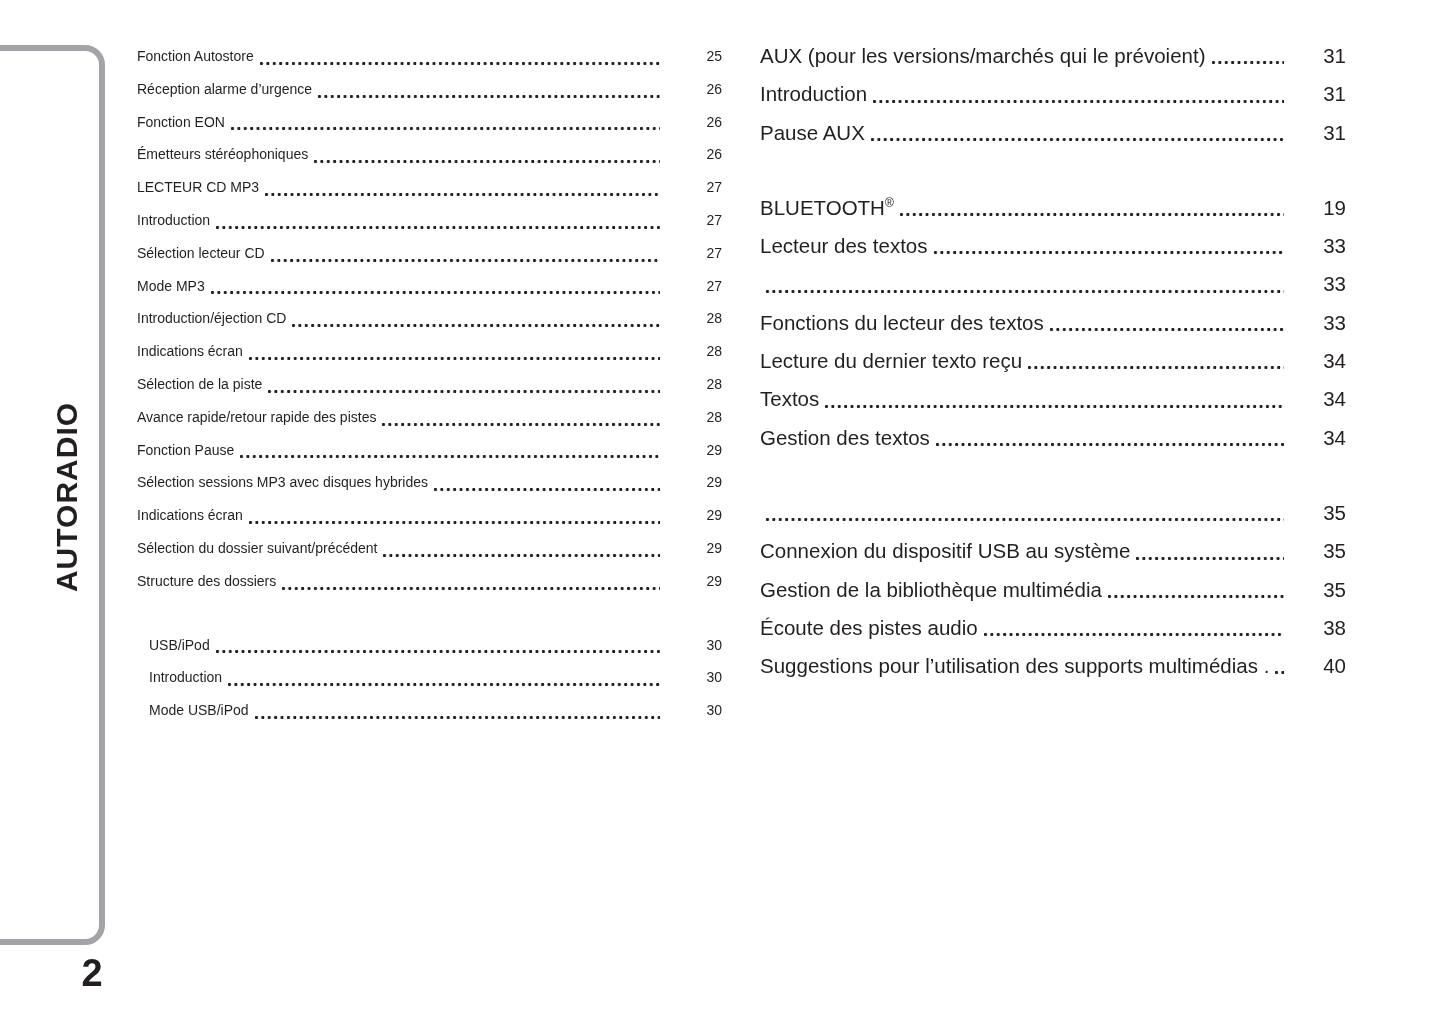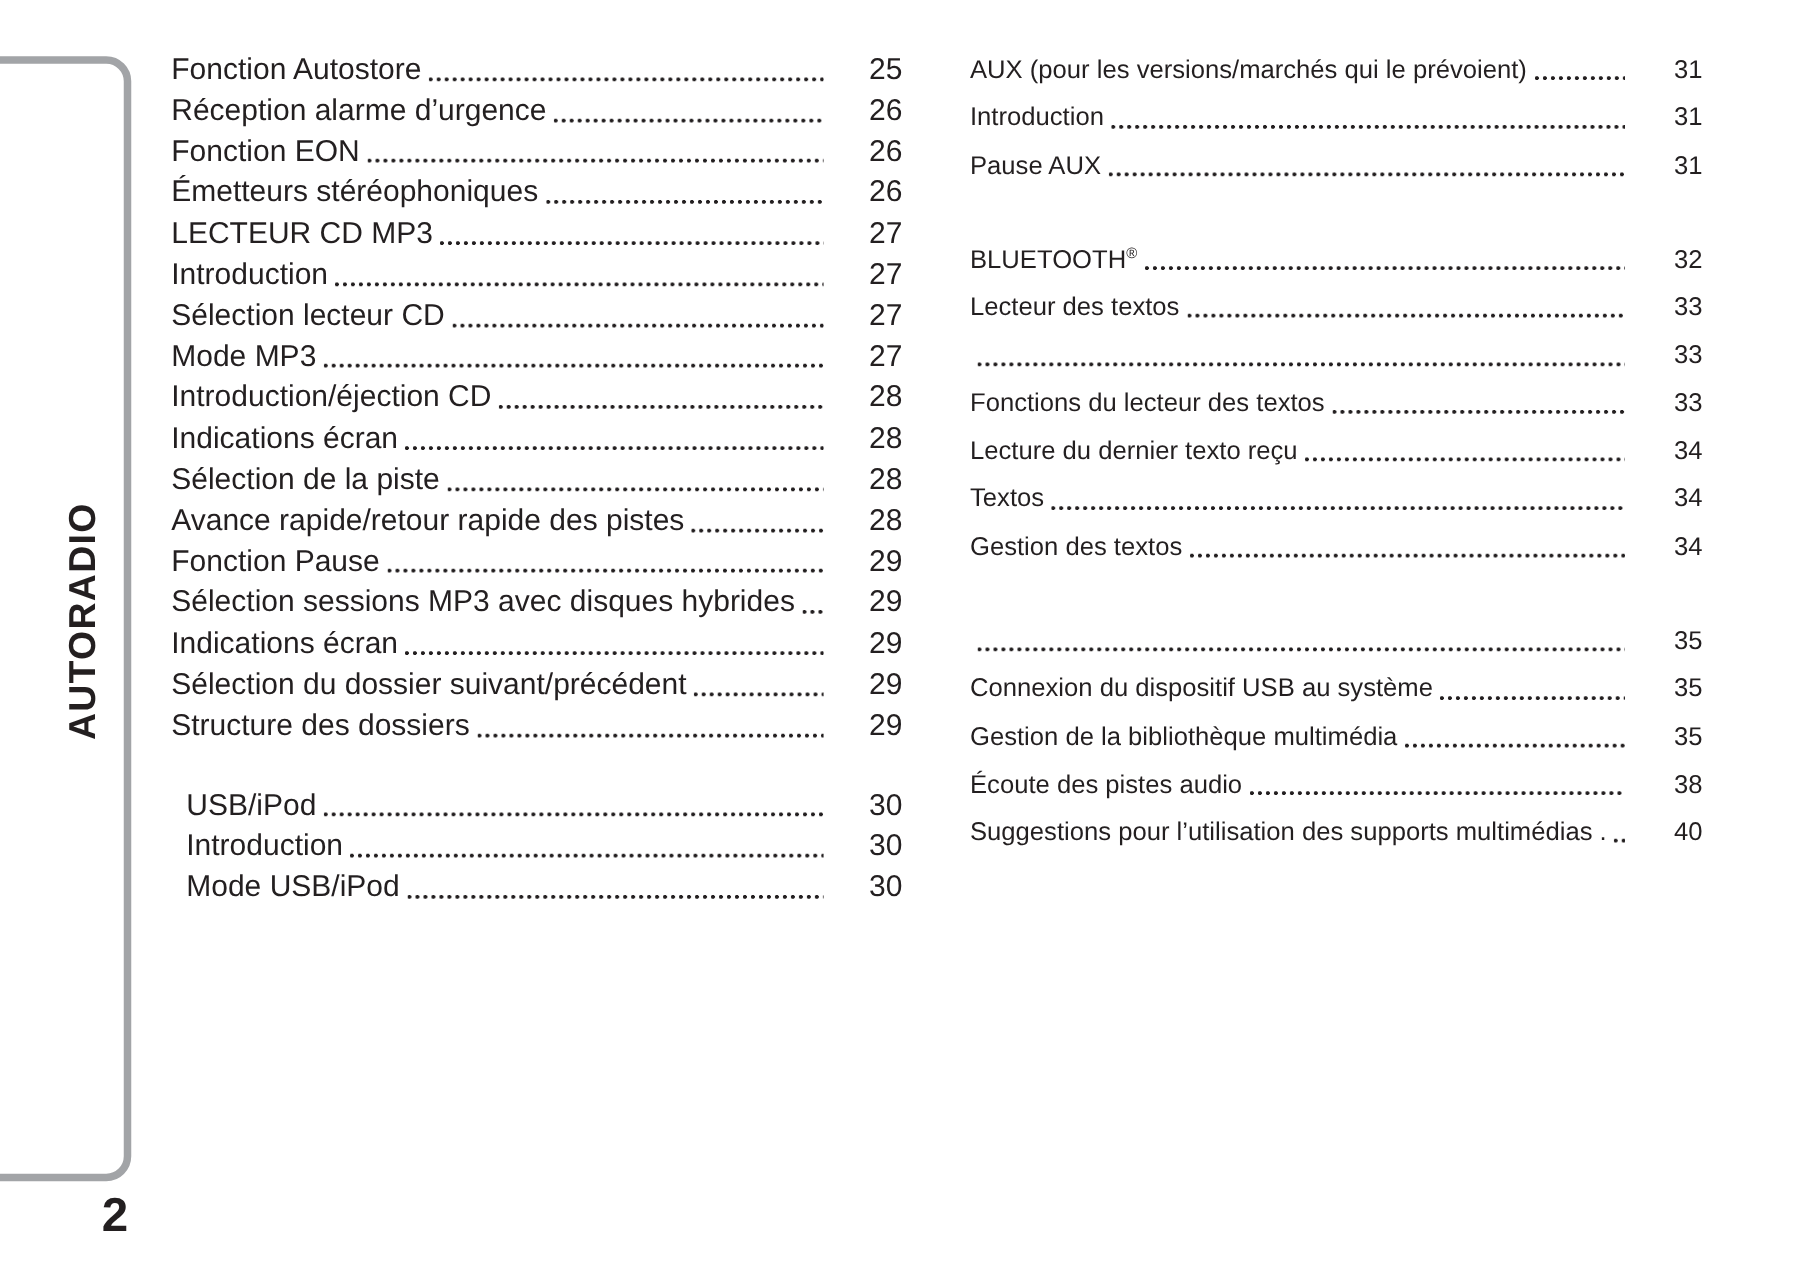--- a/index.html
+++ b/index.html
@@ -47,28 +47,28 @@
     top:952px;
     width:40px;
     text-align:center;
     font-size:38px;
     font-weight:700;
   }
 
   
   .toc-col{position:absolute;top:0;}
   .col-left{left:137px;top:40px;width:585px;}
-  .col-right{left:776px;top:37px;width:586px;}
+  .col-right{left:760px;top:37px;width:586px;}
 
   .toc-row{
     display:flex;
     align-items:baseline;
     white-space:nowrap;
   }
-  .col-left .toc-row{height:32.8px;line-height:32.8px;font-size:24px;}
+  .col-left .toc-row{height:32.8px;line-height:32.8px;font-size:14px;}
   .col-right .toc-row{height:38.3px;line-height:38.3px;font-size:20.5px;}
 
   .col-left .toc-section:nth-of-type(2){}
   .col-left .toc-section:nth-of-type(3){margin-top:31px;margin-left:12px;}
   .col-right .toc-section:nth-of-type(2){margin-top:37px;}
   .col-right .toc-section:nth-of-type(3){margin-top:37px;}
 
   .toc-label{flex:0 0 auto;}
   .toc-label sup{
     font-size:12px;
@@ -233,21 +233,21 @@
         <div class="toc-row">
           <span class="toc-label">Pause AUX</span>
           <span class="toc-dots"></span>
           <span class="toc-page">31</span>
         </div>
       </div>
       <div class="toc-section">
         <div class="toc-row">
           <span class="toc-label">BLUETOOTH<sup>®</sup></span>
           <span class="toc-dots"></span>
-          <span class="toc-page">32</span>
+          <span class="toc-page">19</span>
         </div>
         <div class="toc-row">
           <span class="toc-label">Lecteur des textos</span>
           <span class="toc-dots"></span>
           <span class="toc-page">33</span>
         </div>
         <div class="toc-row">
           <span class="toc-dots"></span>
           <span class="toc-page">33</span>
         </div>

